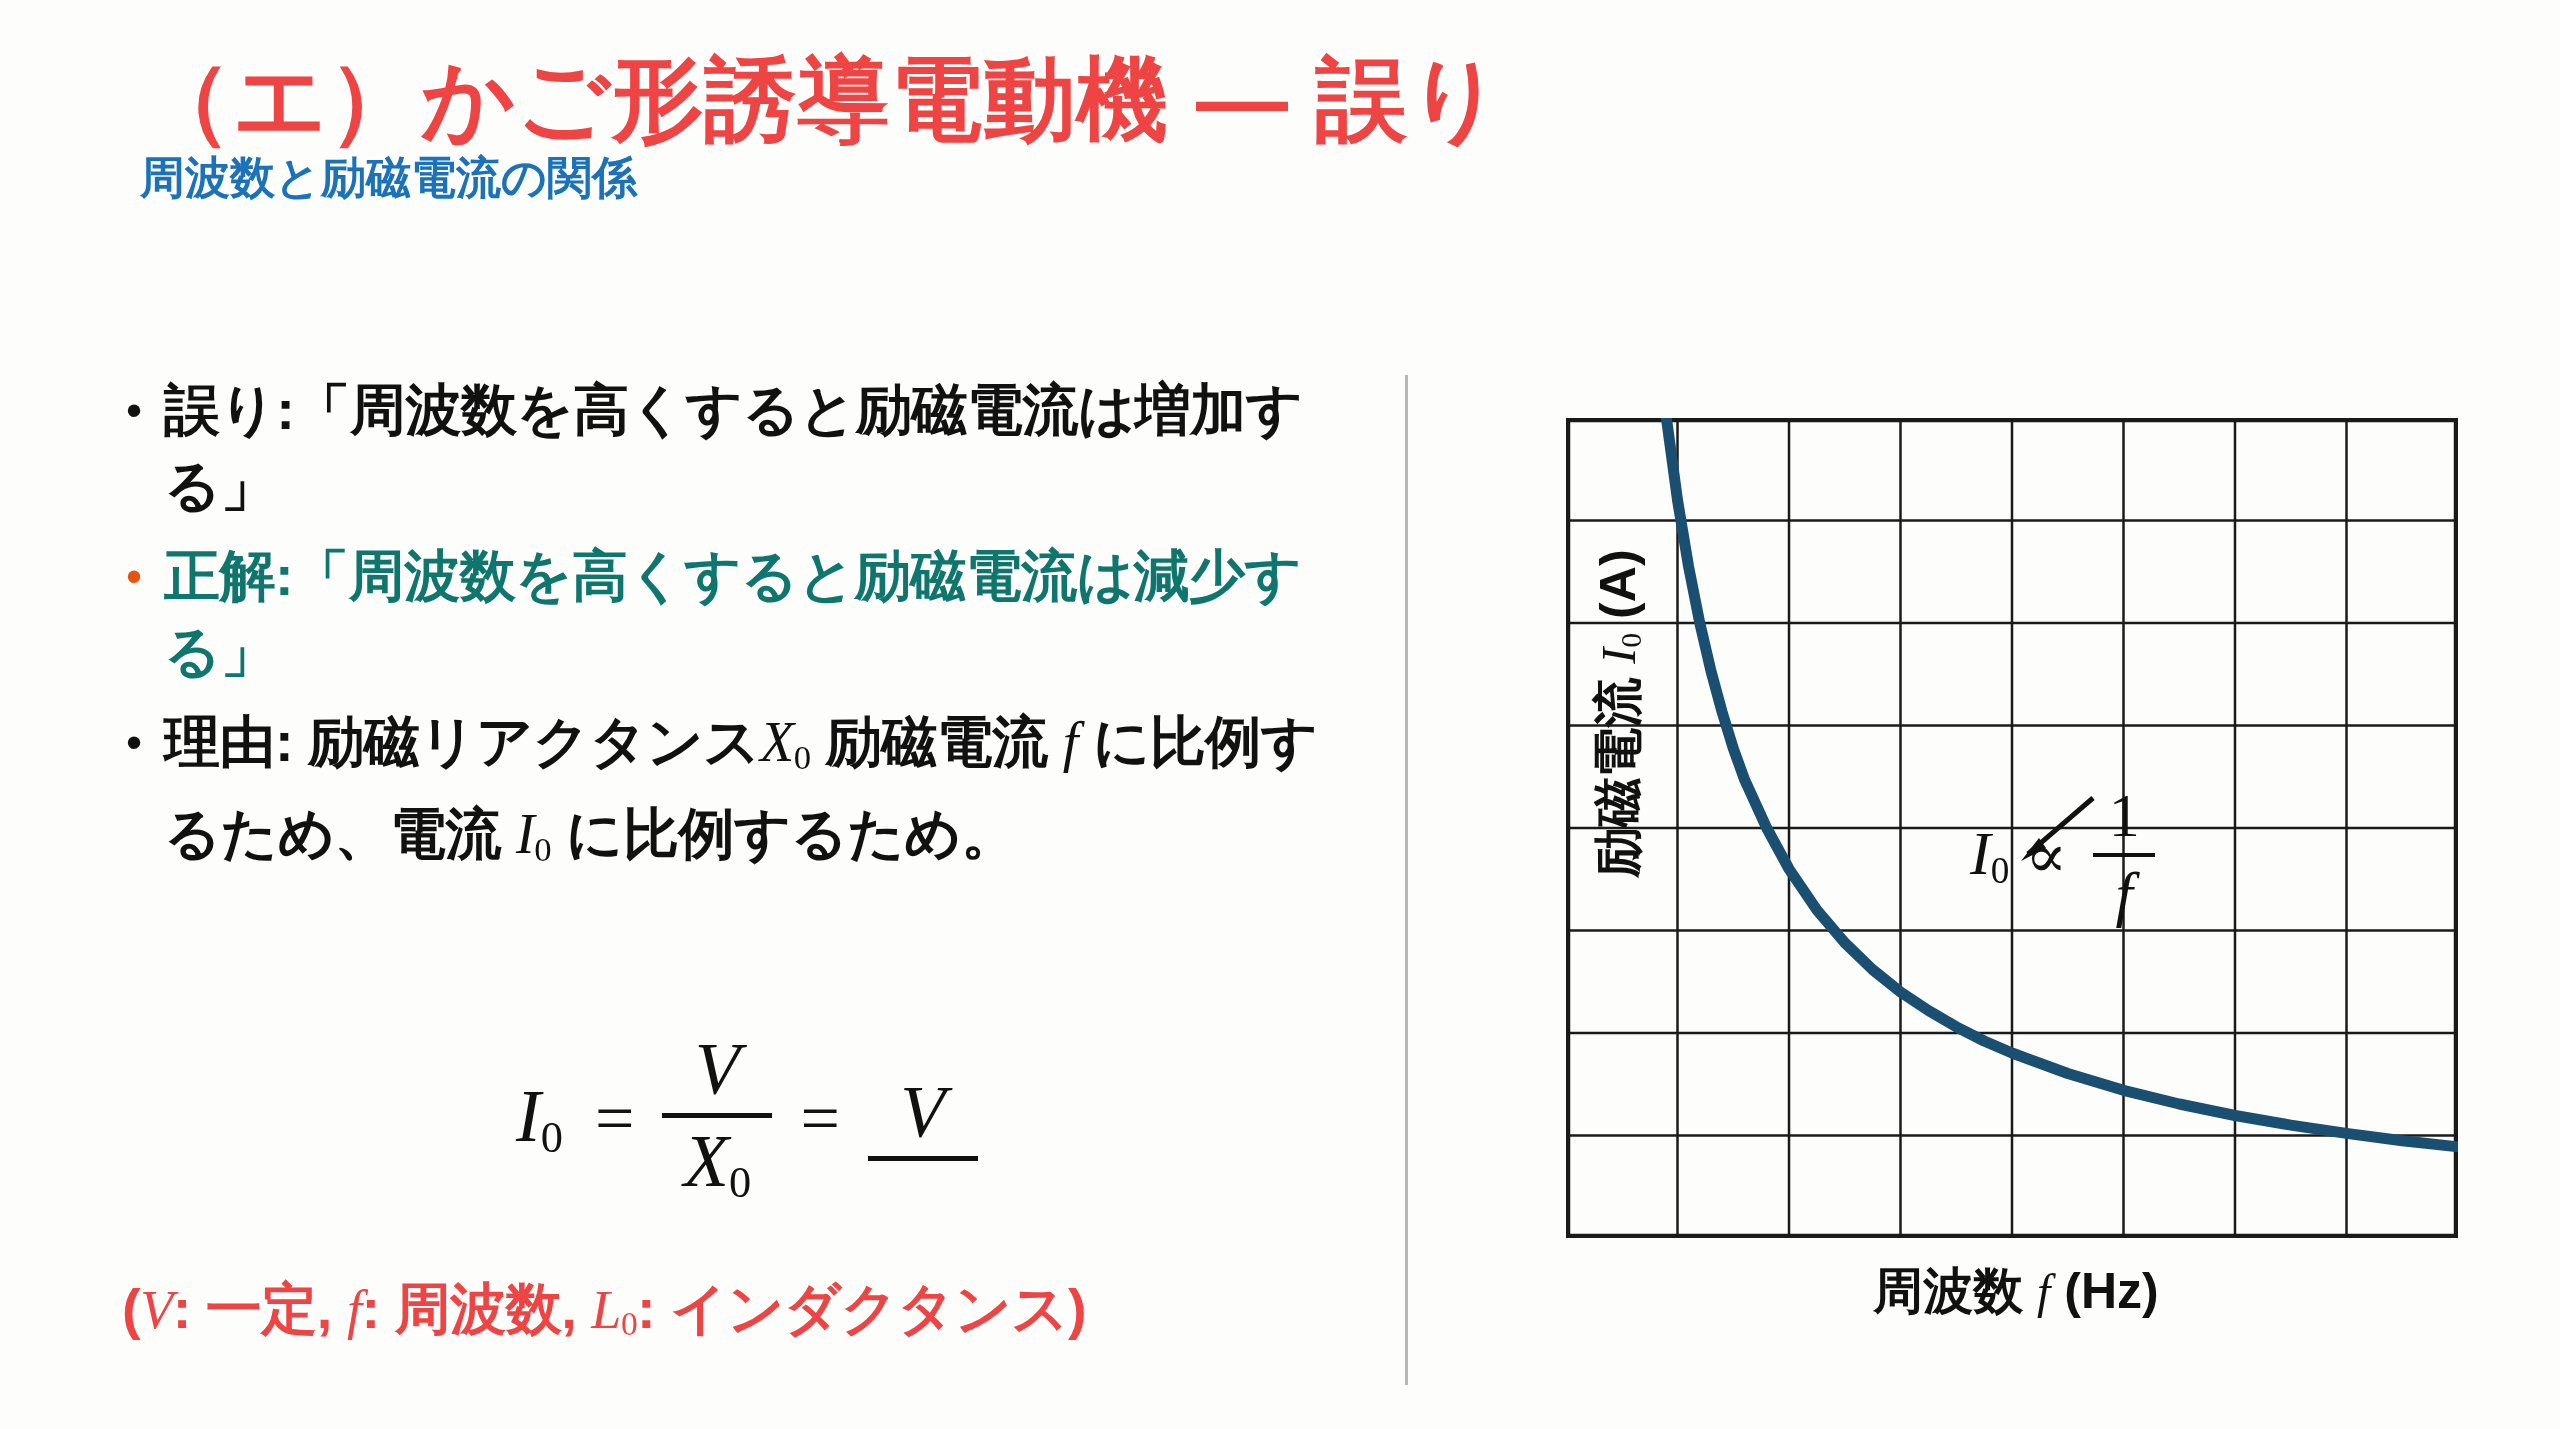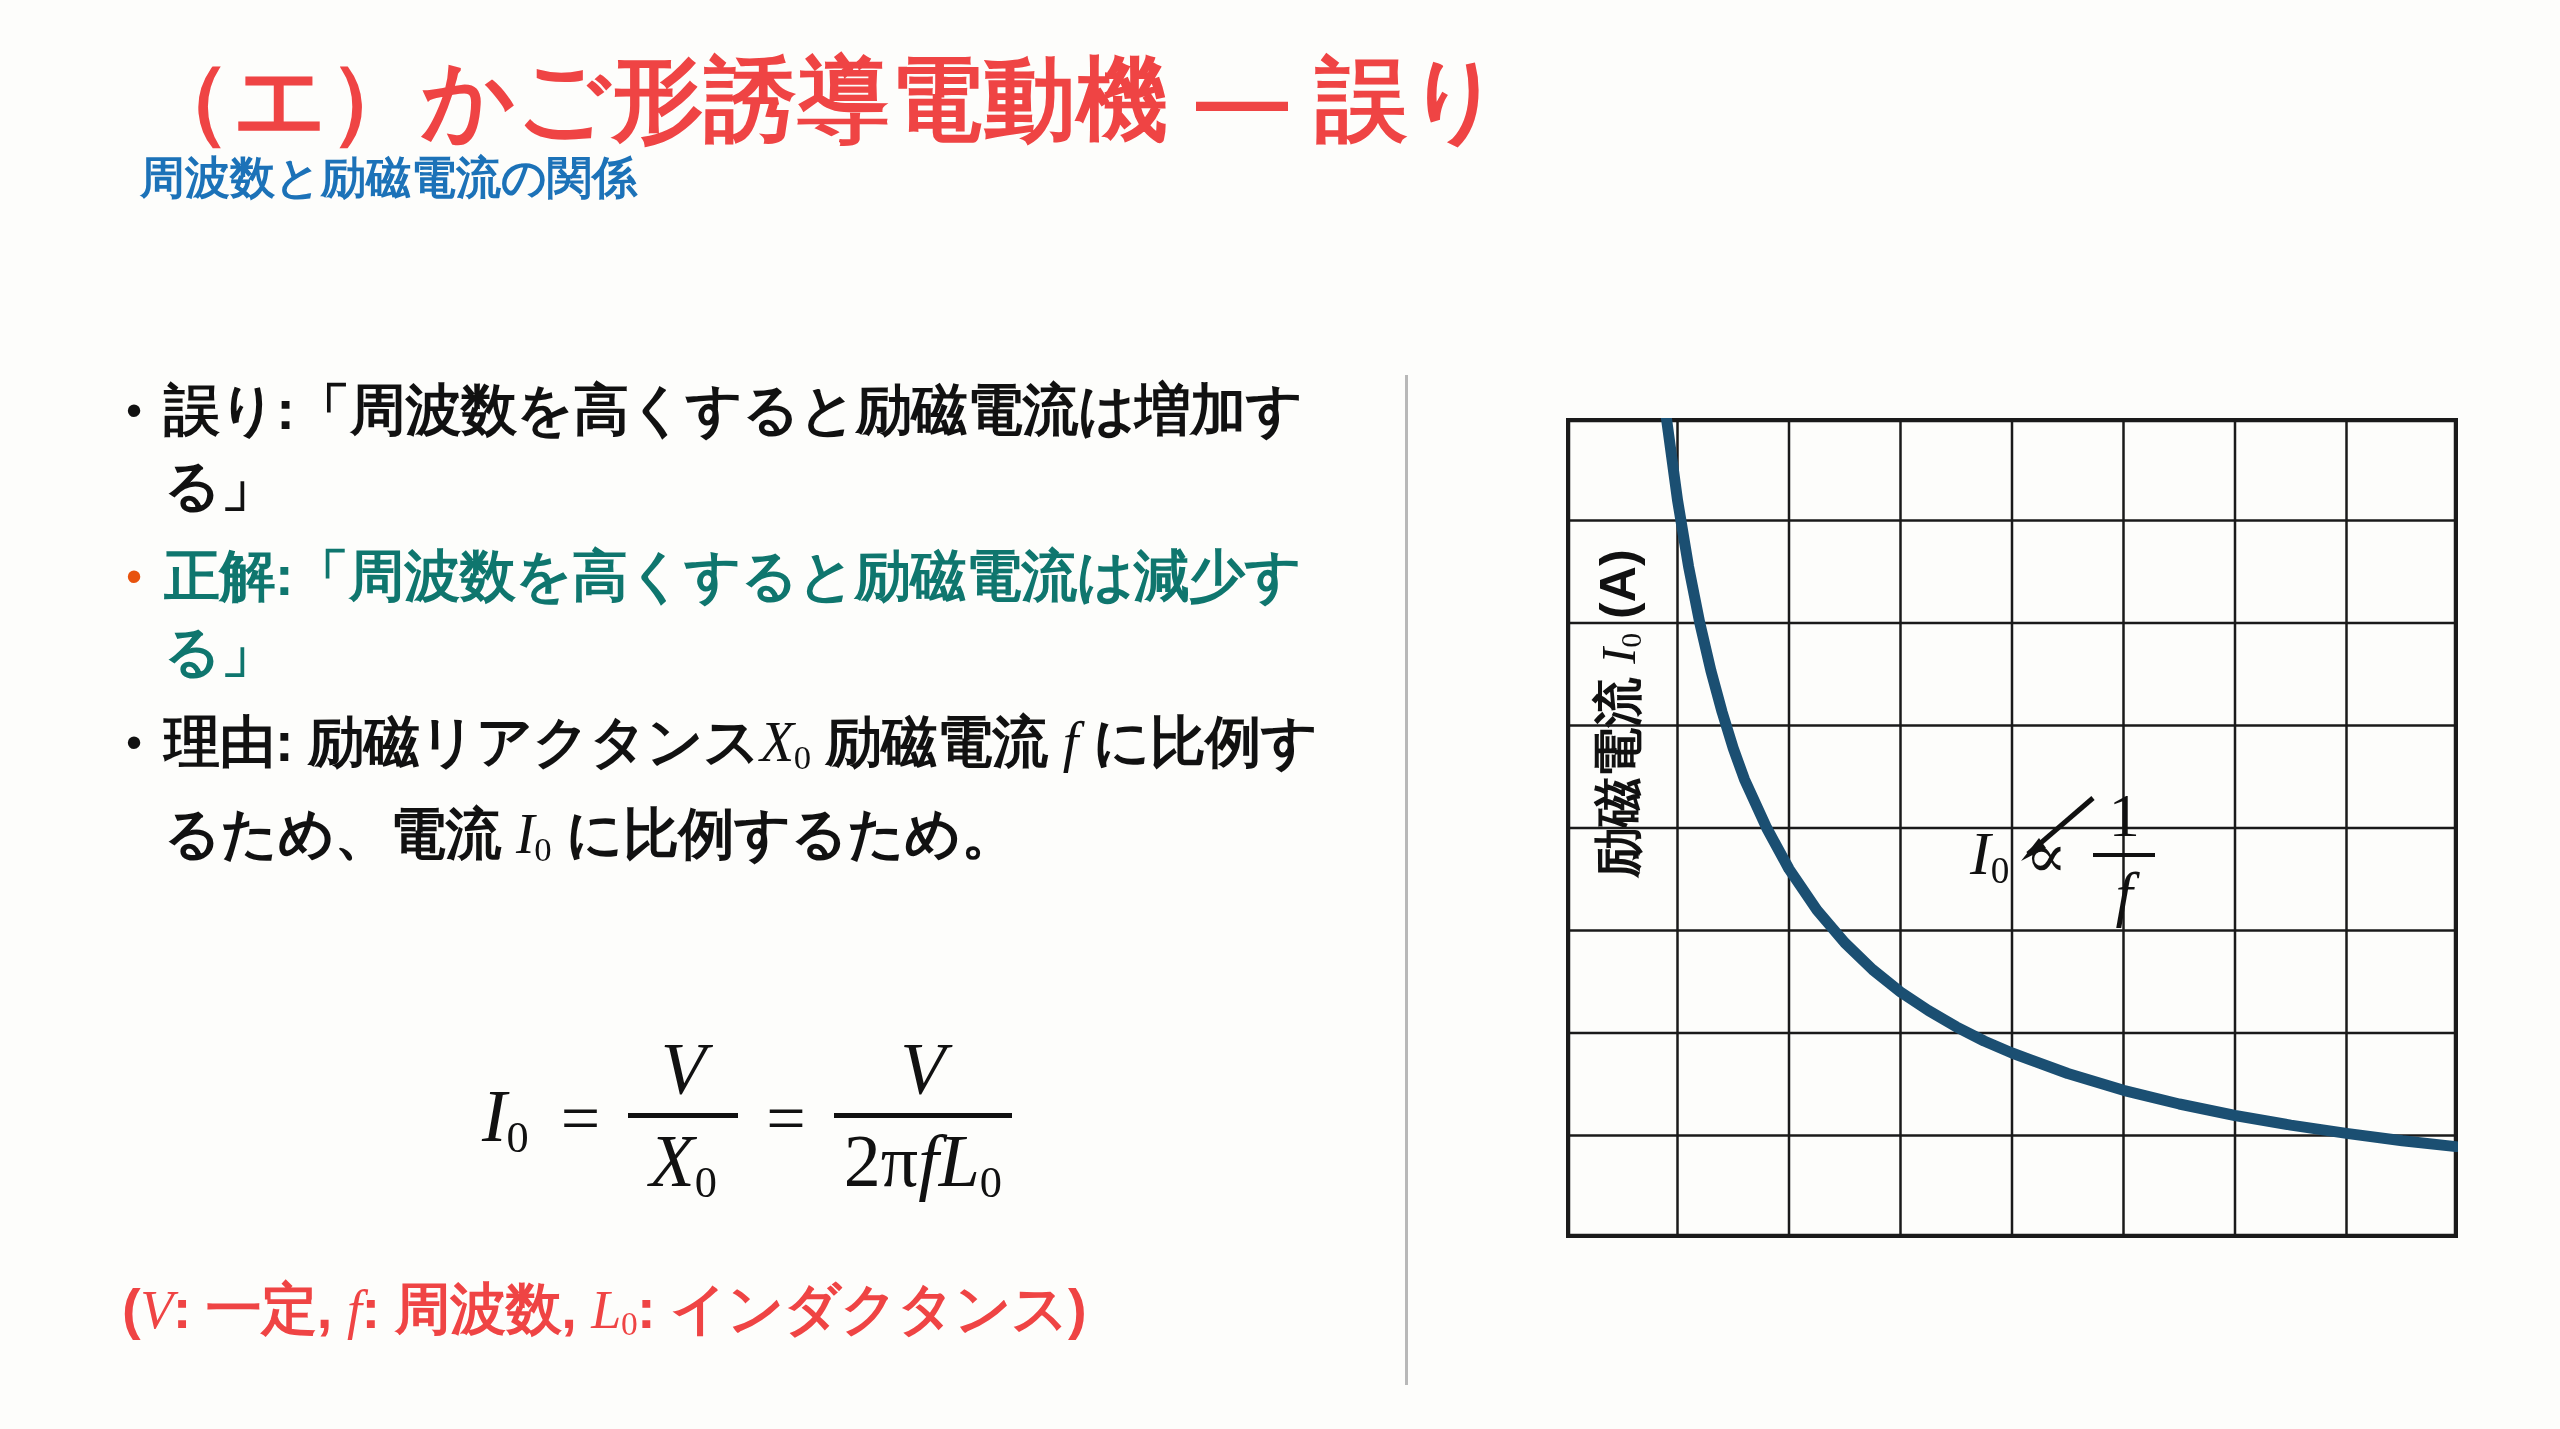--- a/index.html
+++ b/index.html
@@ -254,21 +254,20 @@
     <span class="op">=</span>
     <span class="frac">
       <span class="num">V</span>
       <span class="bar"></span>
       <span class="den"><span>X</span><sub>0</sub></span>
     </span>
     <span class="op">=</span>
     <span class="frac">
       <span class="num">V</span>
       <span class="bar"></span>
-      <span class="den"><span class="upright">2</span><span class="upright">π</span><span>f</span><span>L</span><sub>0</sub></span>
     </span>
   </span>
 </div>
 
 <div id="note-line"><span>(</span><span class="mi">V</span><span>: 一定, </span><span class="mi">f</span><span>: 周波数, </span><span class="mi"><span>L</span><sub>0</sub></span><span>: インダクタンス)</span></div>
 
 <div id="chart-area">
 
   <div id="y-axis-label"><span>励磁電流</span> <span class="mi"><span>I</span><sub>0</sub></span> <span>(A)</span></div>
 
@@ -321,20 +320,21 @@
                L 836.3 722.8
                L 890.0 728.6" fill="none" stroke="#1b4f72" stroke-width="11" stroke-linecap="round" stroke-linejoin="round"></path>
 
       <g>
         <line x1="527" y1="380" x2="462" y2="436" stroke="#111111" stroke-width="5"></line>
         <polygon points="455,443 480,430 473,420" fill="#111111"></polygon>
       </g>
     </svg>
   </div>
 
+  <div id="x-axis-label"><span>周波数</span> <span class="mi">f</span> <span>(Hz)</span></div>
 
 </div>
 
 <div id="annotation">
   <span class="sym"><span>I</span><sub>0</sub></span>
   <span class="prop">∝</span>
   <span class="frac">
     <span class="num">1</span>
     <span class="bar" style="min-width:62px;height:4px;"></span>
     <span class="den">f</span>

